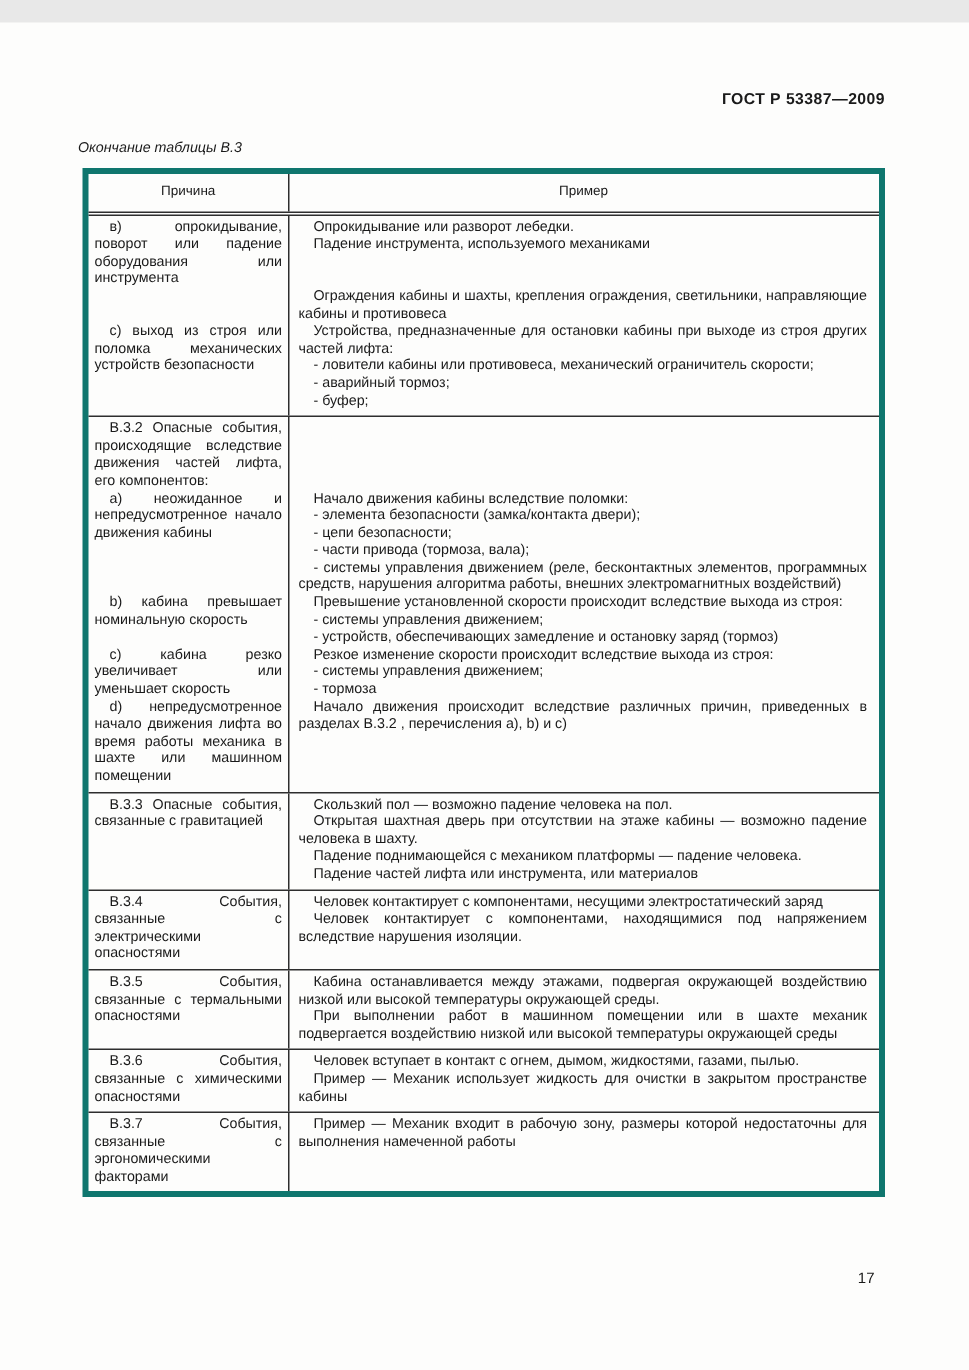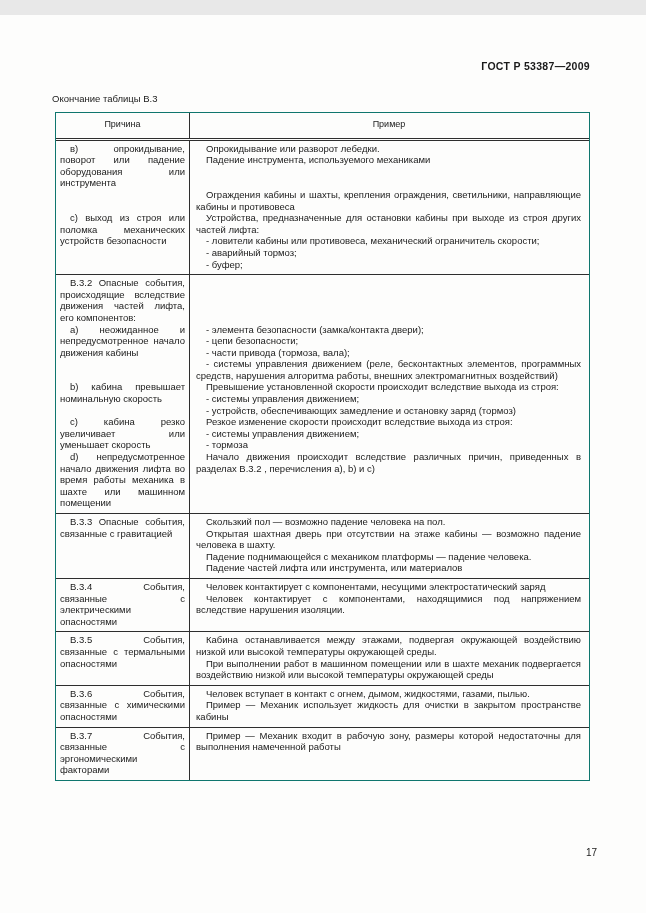--- a/index.html
+++ b/index.html
@@ -9,25 +9,25 @@
     background:#fdfdfc; color:#1a1a1a;
     font-family:"Liberation Sans","DejaVu Sans",sans-serif;
     overflow:hidden;
   }
   .doc-code {
     position:absolute; top:45px; right:56px;
     font-size:10.5px; font-weight:bold; letter-spacing:0.3px;
   }
   .table-caption {
     position:absolute; top:78px; left:52px;
-    font-size:9.5px; 
+    font-size:9.5px; font-style:italic;
   }
   .gtable {
     position:absolute; top:97px; left:55px; width:535px;
-    border:1px solid #0f766e;
+    border:4px solid #0f766e;
     font-size:9.5px; line-height:11.6px;
   }
   .thead { position:relative; display:flex; border-bottom:3px double #2e2e2e; }
   .thead::after {
     content:""; position:absolute; top:0; bottom:0; left:133px;
     width:1px; background:#2e2e2e;
   }
   .th { padding:6px 2px 7px; text-align:center; font-size:9px; }
   .th-cause { width:133px; }
   .th-example { flex:1; }
@@ -35,21 +35,21 @@
   .trow { position:relative; padding:2px 0 4px; border-bottom:1px solid #2e2e2e; }
   .trow:last-child { border-bottom:none; }
   .trow::after {
     content:""; position:absolute; top:0; bottom:0; left:133px;
     width:1px; background:#2e2e2e;
   }
   .seg { display:flex; }
   .cl { width:133px; min-width:133px; padding:0 4px; }
   .cr { flex:1; padding:0 8px 0 7px; }
   .cellp { margin:0; text-indent:10px; text-align:justify; }
-  .page-num { position:absolute; top:832px; right:49px; font-size:10px; }
+  .page-num { position:absolute; top:832px; right:63px; font-size:10px; }
 </style>
 </head>
 <body>
 
 <div class="page">
 
   <div class="doc-code">ГОСТ Р 53387—2009</div>
 
   <div class="table-caption">Окончание таблицы В.3</div>
 
@@ -92,20 +92,21 @@
             <div class="cl">
               <p class="cellp">В.3.2 Опасные события, происходящие вследствие движения частей лифта, его компонентов:</p>
             </div>
             <div class="cr"></div>
           </div>
           <div class="seg">
             <div class="cl">
               <p class="cellp">а) неожиданное и непредусмотренное начало движения кабины</p>
             </div>
             <div class="cr">
+              <p class="cellp">Начало движения кабины вследствие поломки:</p>
               <p class="cellp">- элемента безопасности (замка/контакта двери);</p>
               <p class="cellp">- цепи безопасности;</p>
               <p class="cellp">- части привода (тормоза, вала);</p>
               <p class="cellp">- системы управления движением (реле, бесконтактных элементов, программных средств, нарушения алгоритма работы, внешних электромагнитных воздействий)</p>
             </div>
           </div>
           <div class="seg">
             <div class="cl">
               <p class="cellp">b) кабина превышает номинальную скорость</p>
             </div>

